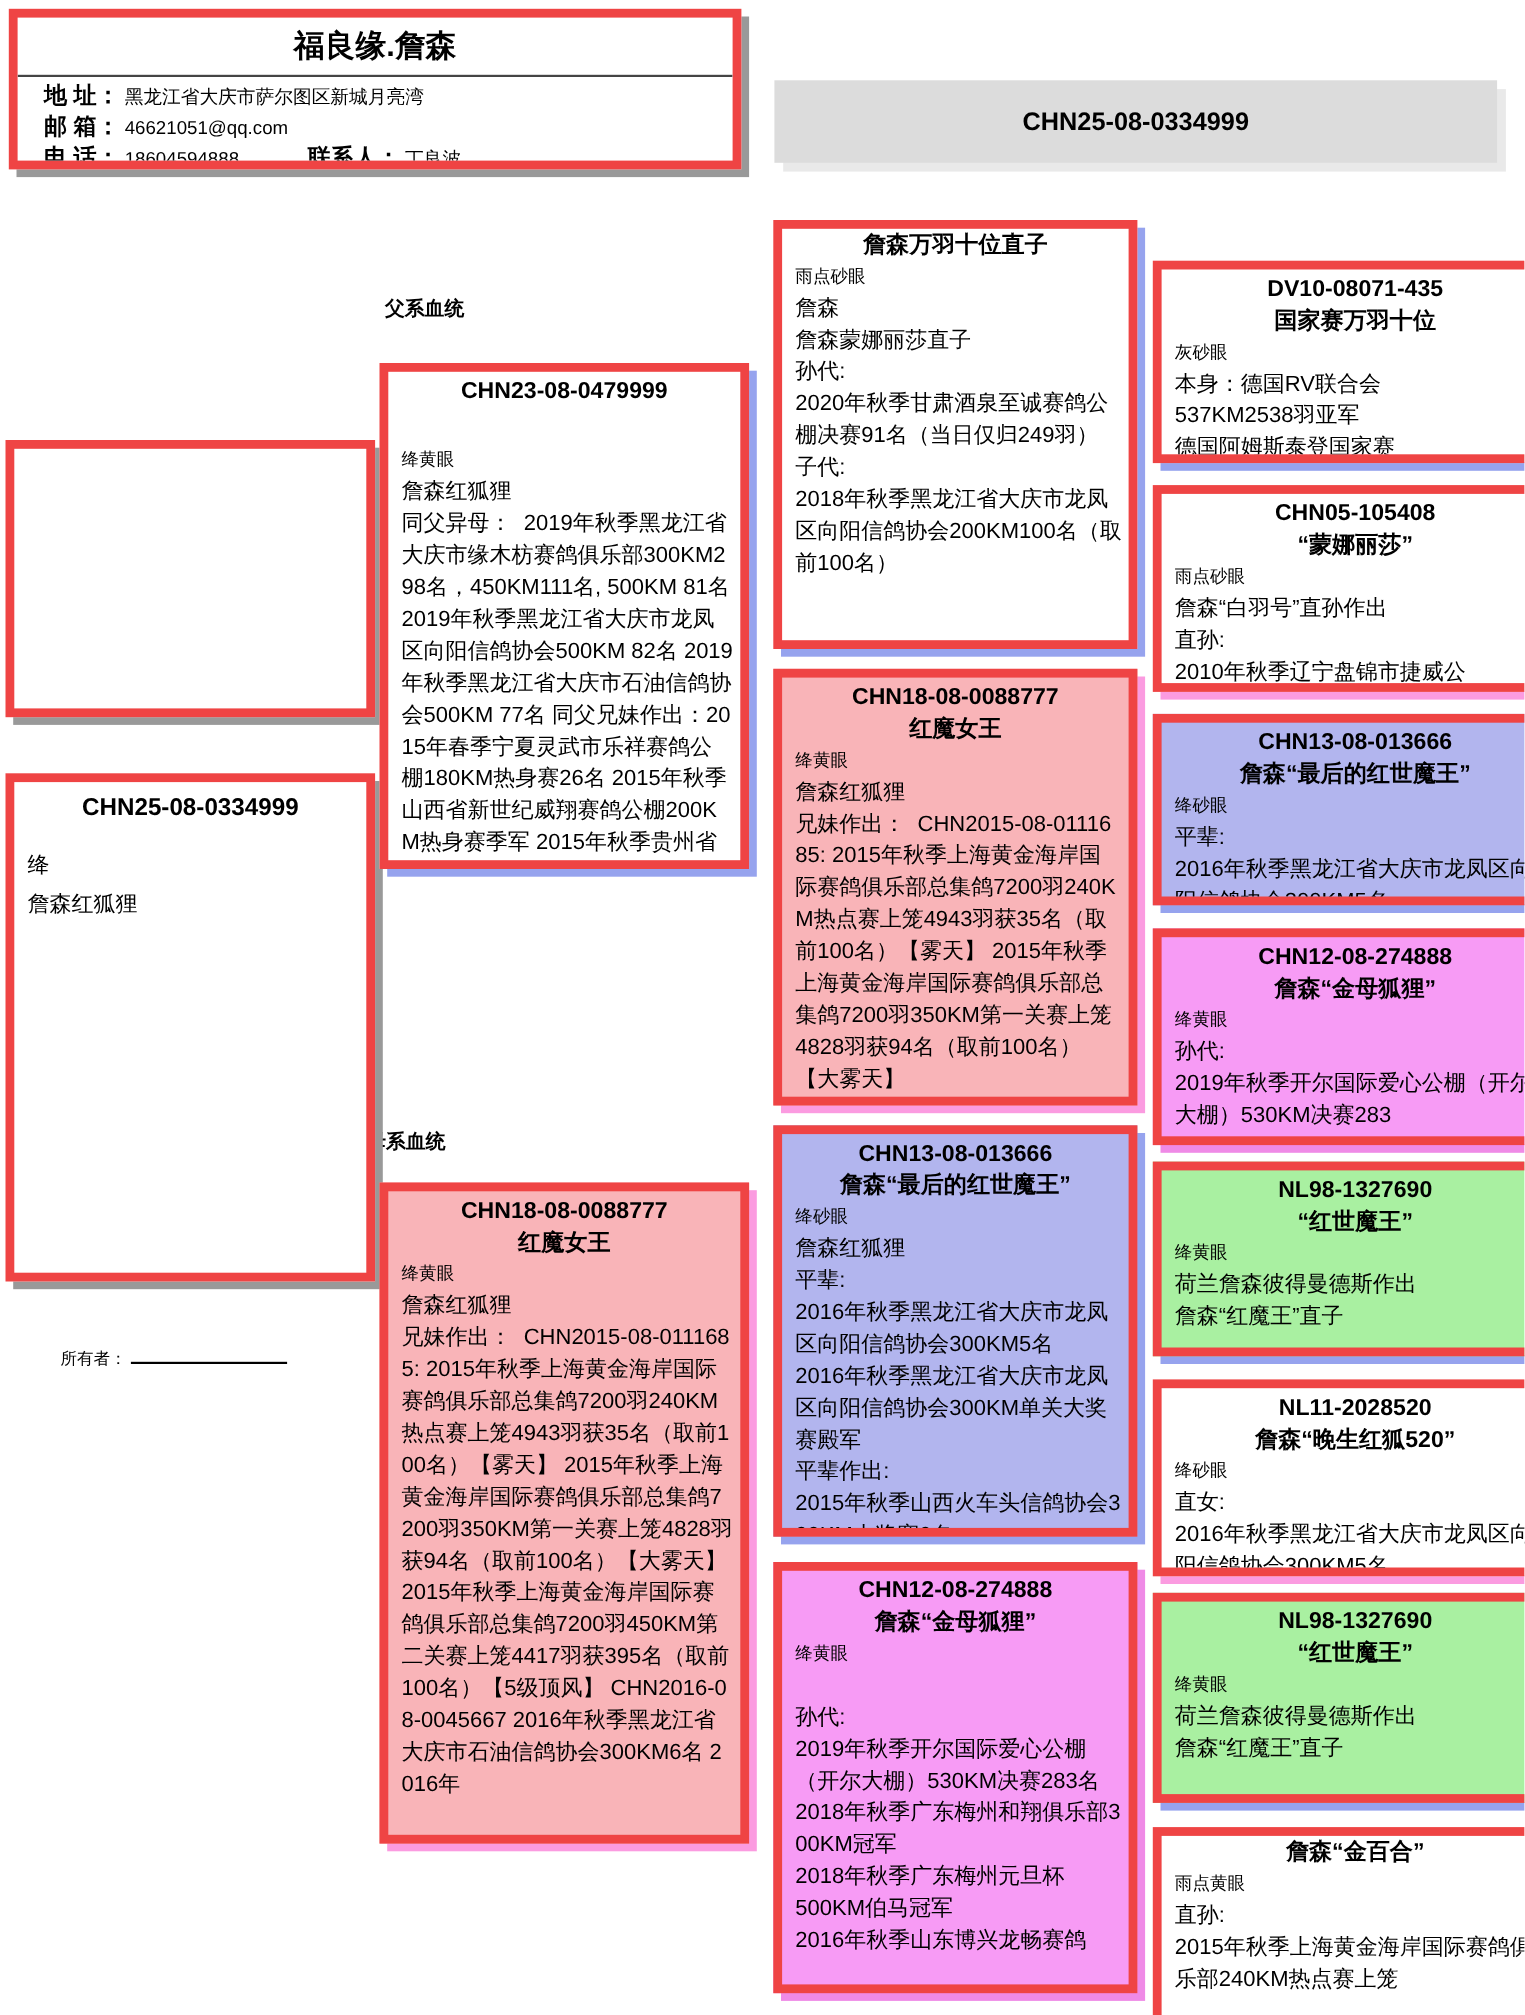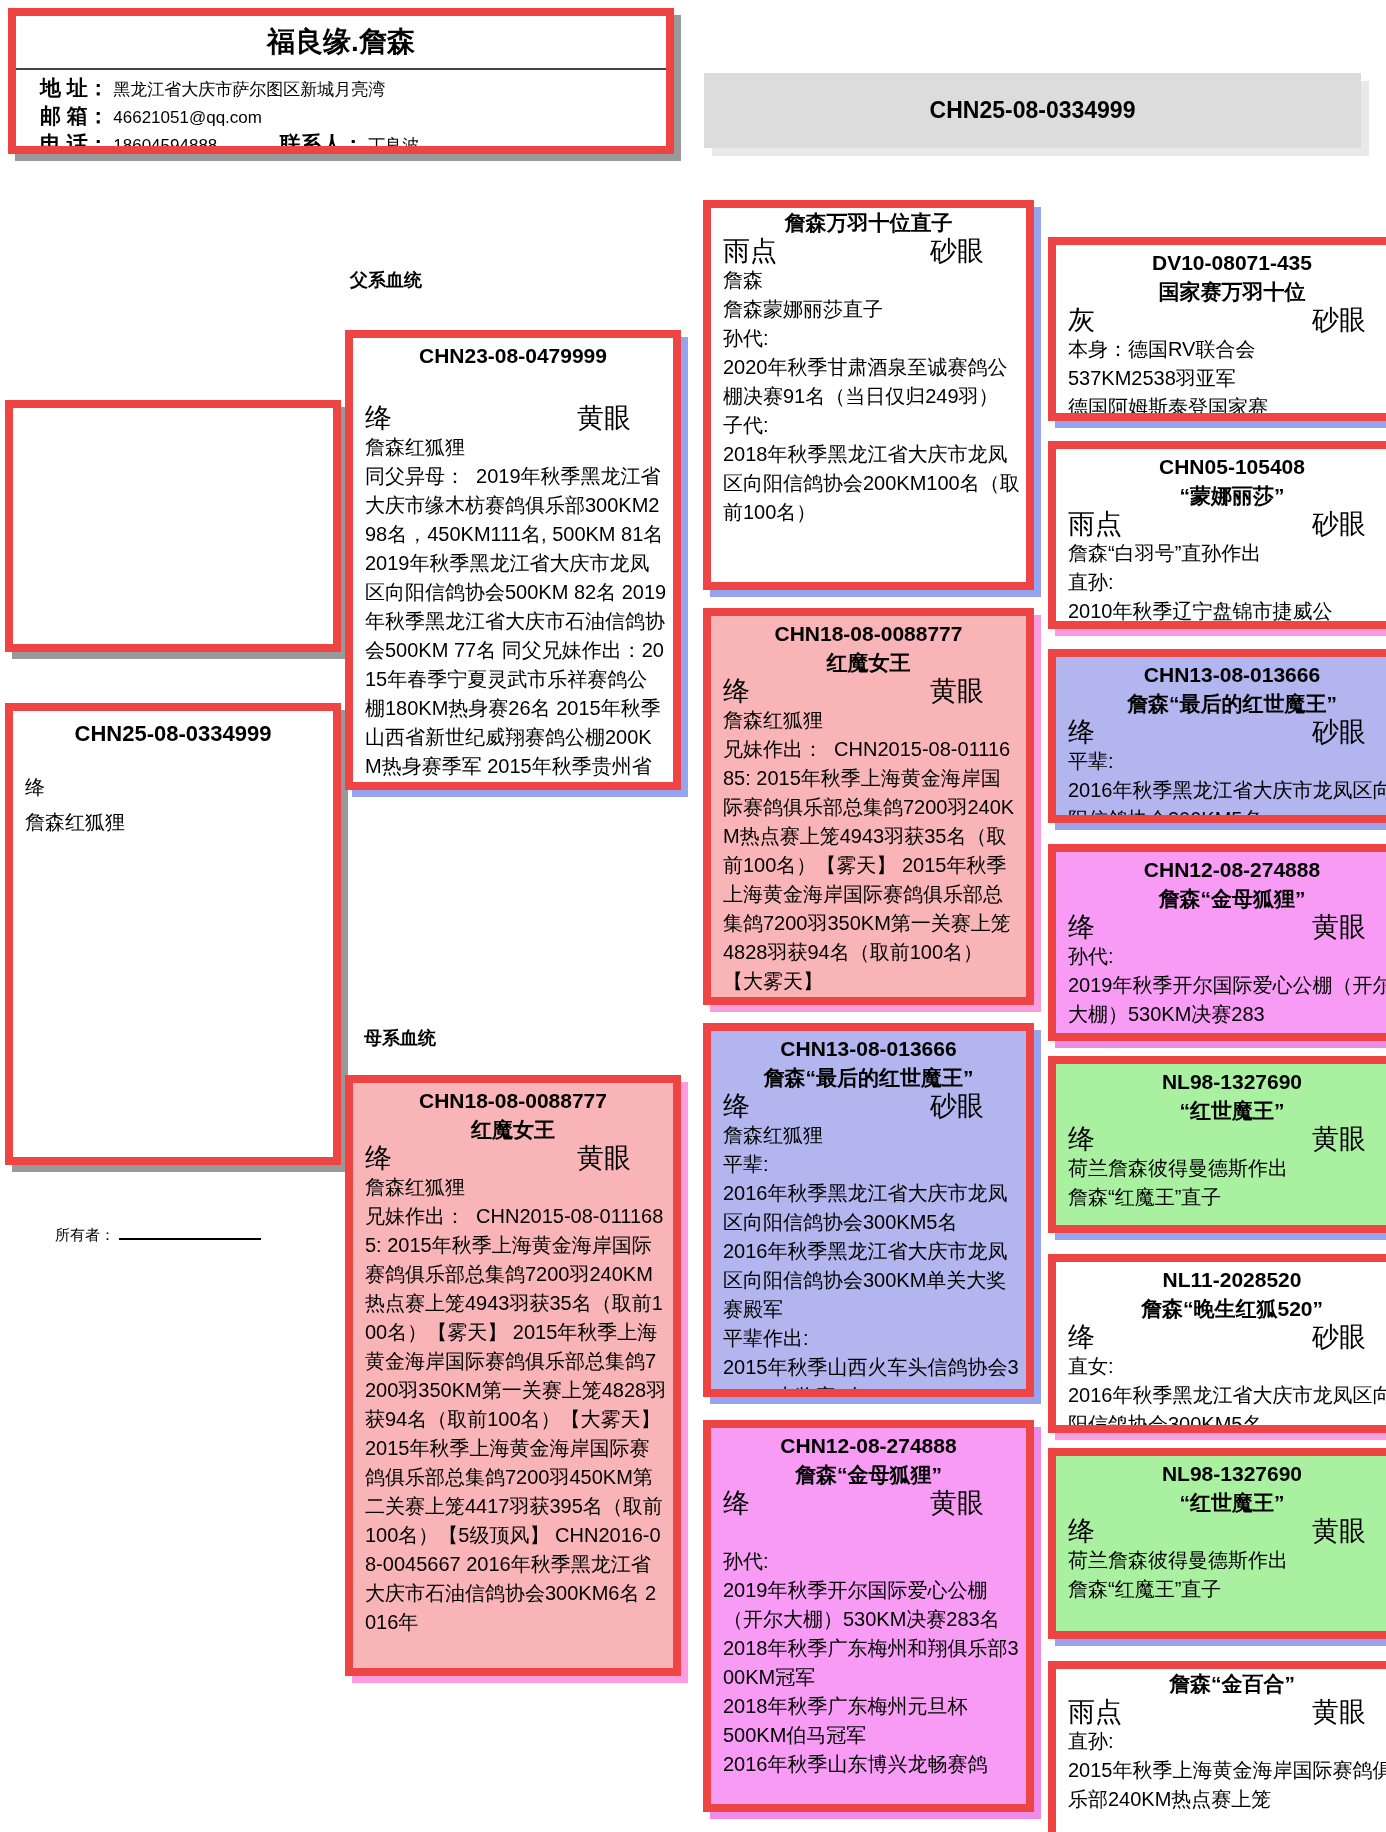--- a/index.html
+++ b/index.html
@@ -11,40 +11,40 @@
   .shadow-blue{box-shadow:7px 7px 0 #96a3ee;}
   .shadow-pink{box-shadow:7px 7px 0 #fb9be0;}
   .shadow-magenta{box-shadow:7px 7px 0 #ef8ae6;}
   .bg-pink{background:#f9b4b8;}
   .bg-blue{background:#b2b5ee;}
   .bg-magenta{background:#f79bf5;}
   .bg-green{background:#a9f0a1;}
 
   .btitle{font-weight:bold;font-size:21px;line-height:29px;text-align:center;padding-top:3px;}
   .btitle.sub{padding-top:0;}
-  .trait{display:flex;justify-content:space-between;font-size:27px;line-height:29px;padding:0 42px 0 12px;}
+  .trait{display:flex;font-size:16px;line-height:29px;padding:0 42px 0 12px;}
   .trait.gap{margin-top:34px;}
   .bbody{font-size:20px;line-height:29px;padding:0 6px 0 12px;white-space:pre-wrap;word-break:break-all;}
 
   
   #header-box{left:8px;top:8px;width:666px;height:146px;}
   .hdr-title{height:52px;line-height:52px;text-align:center;font-size:28px;font-weight:bold;border-bottom:2px solid #444;}
   .hdr-rows{padding:5px 0 0 24px;}
   .hdr-row{line-height:26px;white-space:nowrap;}
   .hdr-label{font-weight:bold;font-size:21px;}
   .hdr-val{font-size:17px;}
   .hdr-contact{margin-left:58px;}
 
   
   #title-bar{position:absolute;left:704px;top:73px;width:657px;height:75px;background:#dcdcdc;
     box-shadow:8px 8px 0 #e9e9e9;text-align:center;font-weight:bold;font-size:23px;line-height:75px;}
 
   .line-label{position:absolute;font-weight:bold;font-size:18px;}
   #label-father{left:350px;top:268px;}
-  #label-mother{left:364px;top:1026px;}
+  #label-mother{left:333px;top:1026px;}
 
   #empty-box{left:5px;top:400px;width:336px;height:252px;}
   #subject-box{left:5px;top:703px;width:336px;height:462px;}
   #subject-box .btitle{font-size:22px;padding-top:8px;}
   #subject-box .bbody{margin-top:22px;line-height:35px;}
 
   #owner-row{position:absolute;left:55px;top:1222px;font-size:15px;}
   .owner-line{display:inline-block;width:142px;border-bottom:2px solid #000;height:16px;margin-left:4px;}
 
   #father-box{left:345px;top:330px;width:336px;height:460px;}

